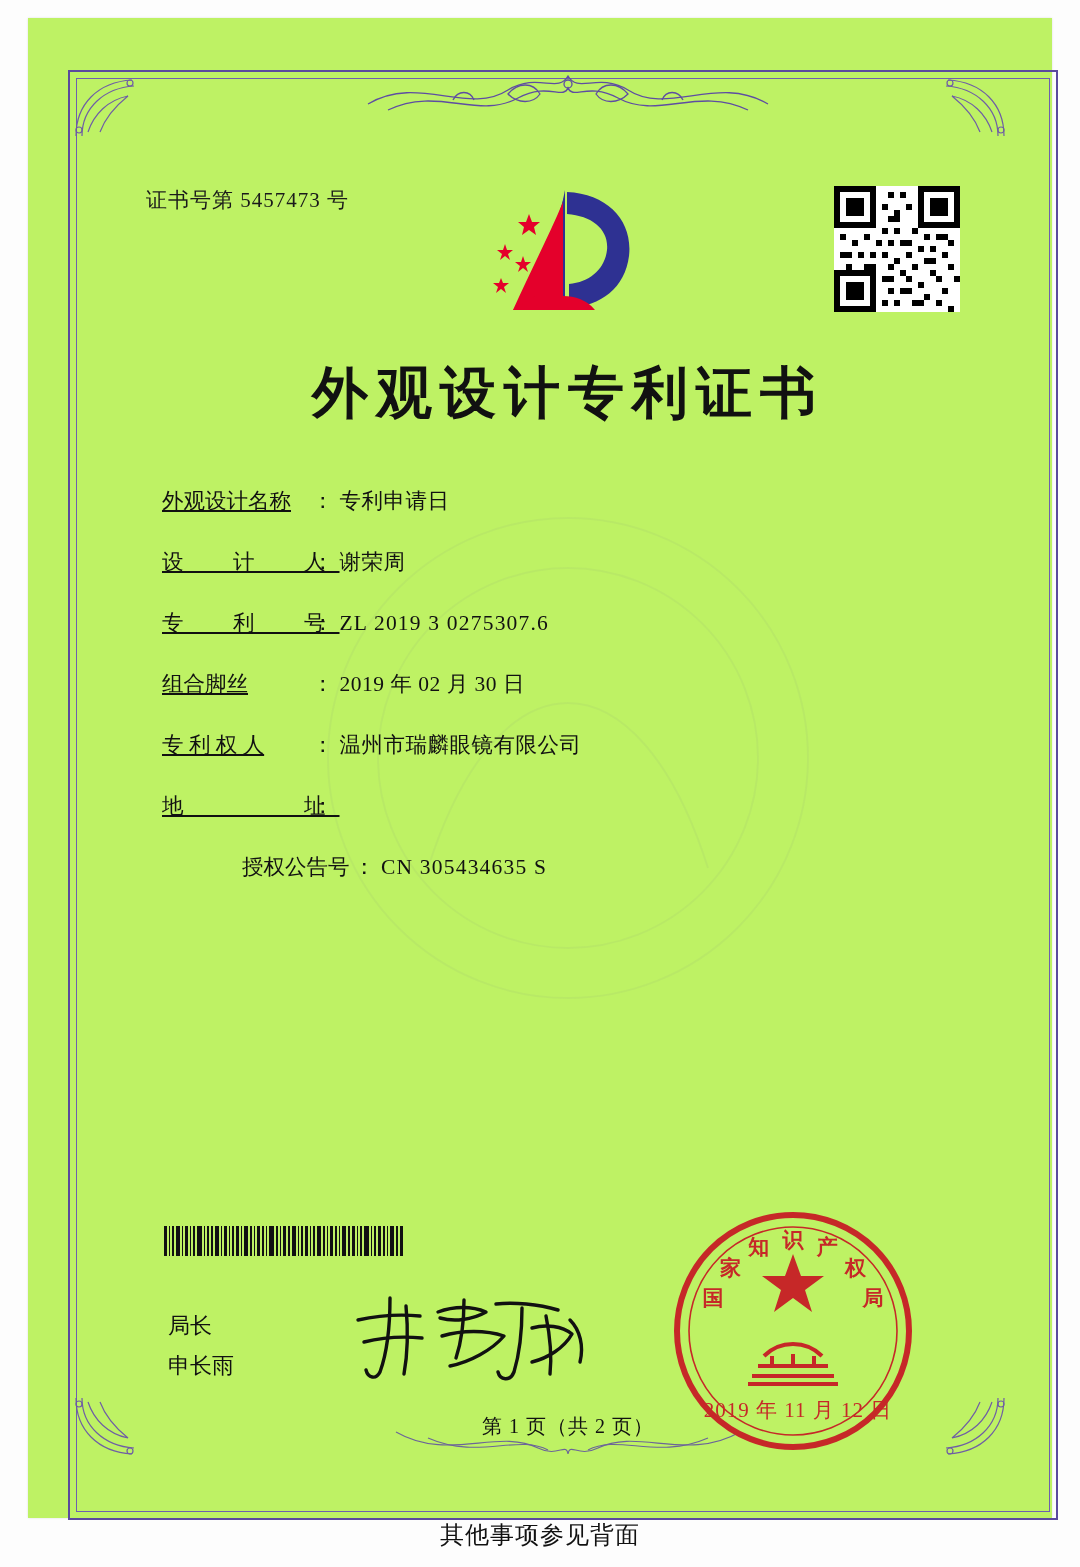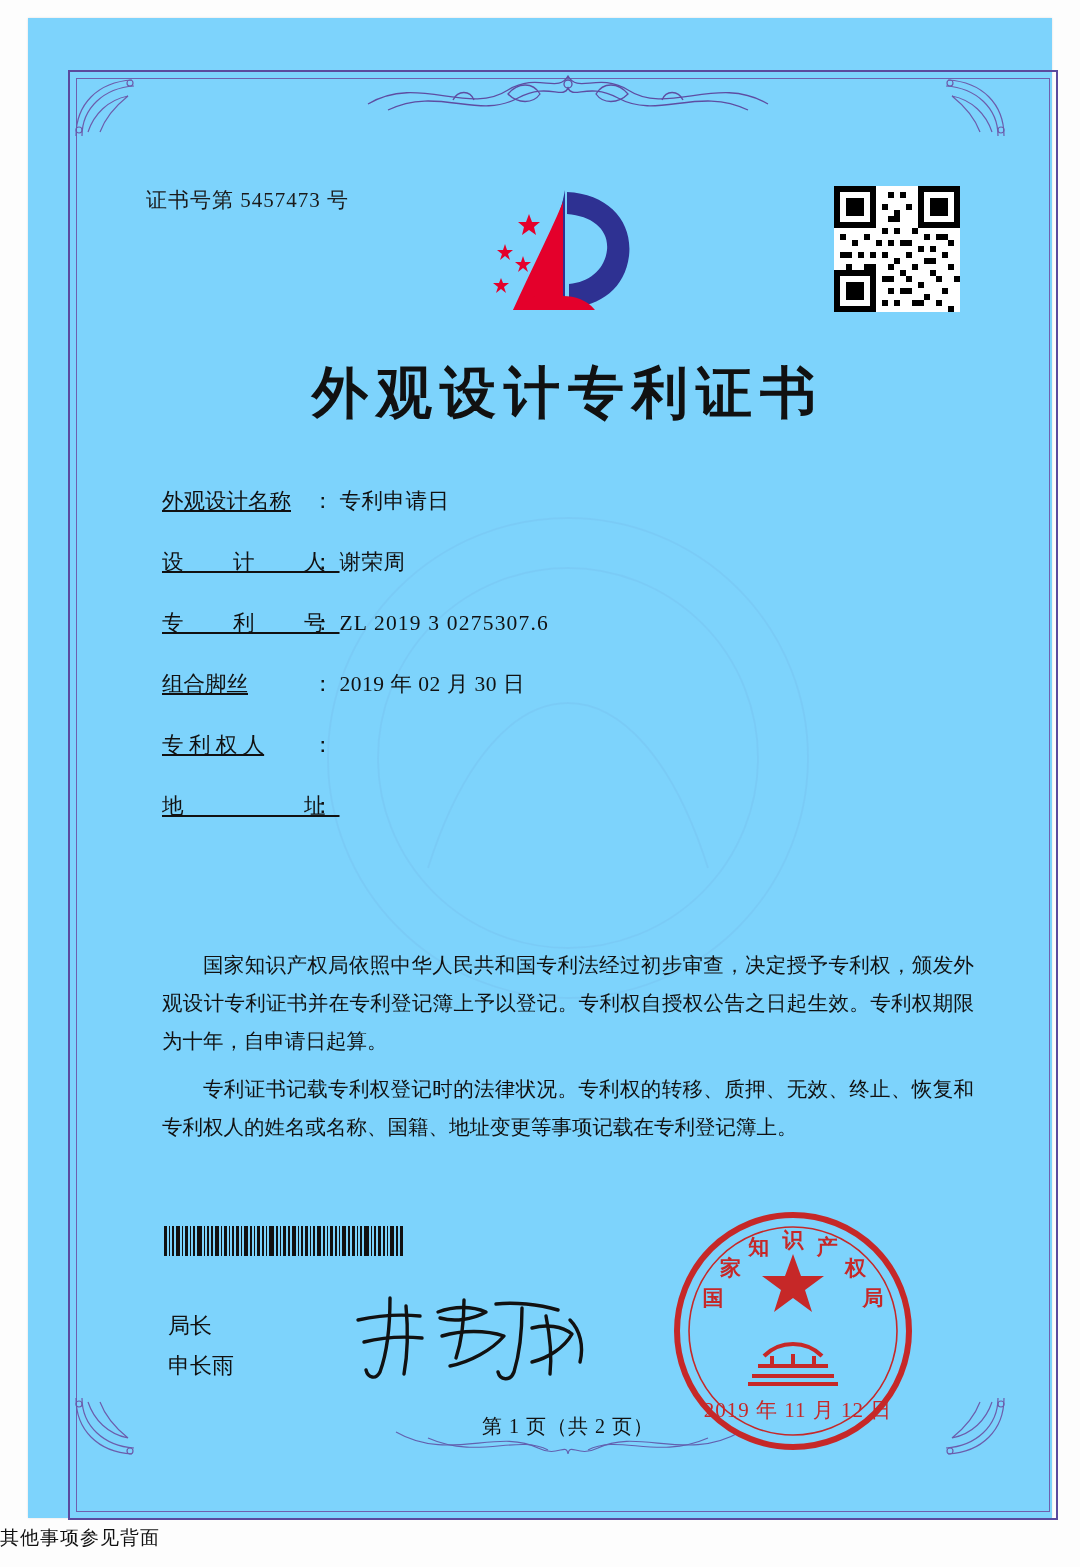--- a/index.html
+++ b/index.html
@@ -19,21 +19,21 @@
   .page {
     position: absolute;
     left: 0; top: 0;
     width: 1080px; height: 1567px;
     background: #fdfdfd;
   }
   .cert-sheet {
     position: absolute;
     left: 28px; top: 18px;
     width: 1024px; height: 1500px;
-    background: #7dd3fc;
+    background: #bef264;
     box-shadow: 0 0 2px rgba(0,0,0,0.12);
   }
 
   
   .border-outer {
     position: absolute;
     left: 40px; top: 52px;
     width: 990px; height: 1450px;
     border: 2px solid #5b4a9e;
     box-sizing: border-box;
@@ -222,22 +222,22 @@
     width: 1080px;
     text-align: center;
     font-size: 20px;
     color: #111;
     letter-spacing: 1px;
   }
   .back-note {
     position: absolute;
     left: 0; bottom: 16px;
     width: 1080px;
-    text-align: left;
-    font-size: 19px;
+    text-align: center;
+    font-size: 24px;
     color: #111;
     letter-spacing: 1px;
   }
 </style>
 </head>
 <body>
 
 <div class="page">
   <div class="cert-sheet">
 
@@ -432,36 +432,36 @@
 
       <div class="field-row">
         <span class="f-label">组合脚丝</span>
         <span class="f-colon">：</span>
         <span class="f-value">2019 年 02 月 30 日</span>
       </div>
 
       <div class="field-row">
         <span class="f-label">专 利 权 人</span>
         <span class="f-colon">：</span>
+        <span class="f-value">温州市瑞麟眼镜有限公司</span>
       </div>
 
       <div class="field-row">
         <span class="f-label sp">地　　　址</span>
         <span class="f-colon">：</span>
       </div>
 
       <div class="field-row row-inline">
-      </div>
-
-    </div>
-
-    <div class="paragraphs">
-      <p>国家知识产权局依照中华人民共和国专利法经过初步审查，决定授予专利权，颁发外观设计专利证书并在专利登记簿上予以登记。专利权自授权公告之日起生效。专利权期限为十年，自申请日起算。</p>
-      <p>专利证书记载专利权登记时的法律状况。专利权的转移、质押、无效、终止、恢复和专利权人的姓名或名称、国籍、地址变更等事项记载在专利登记簿上。</p>
-    </div>
+        <span class="second">
+          <span class="f-label2">授权公告号</span><span class="f-colon">：</span><span class="f-value latin">CN 305434635 S</span>
+        </span>
+      </div>
+
+    </div>
+
 
     <div class="barcode">
       <i style="width:3px"></i>
         <i style="width:1px"></i>
         <i style="width:2px"></i>
         <i style="width:4px"></i>
       <i style="width:1px"></i>
         <i style="width:3px"></i>
         <i style="width:1px"></i>
         <i style="width:2px"></i>

